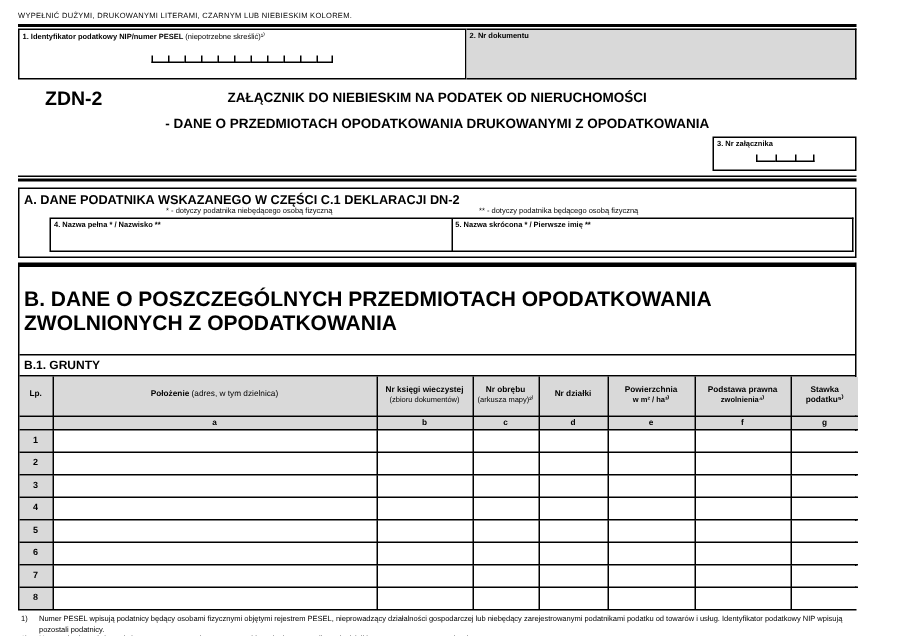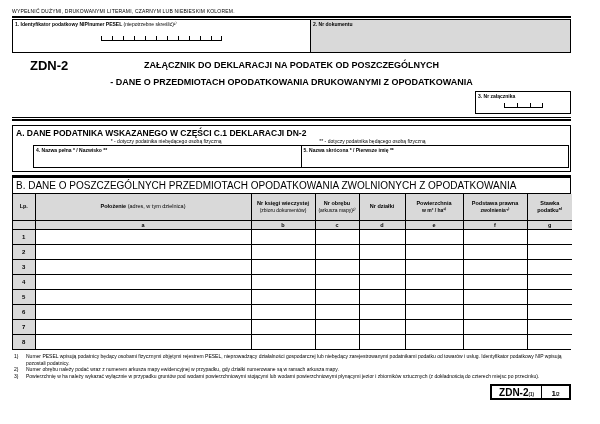--- a/index.html
+++ b/index.html
@@ -40,21 +40,21 @@
   .section-a { border:1.5px solid #000; }
   .section-a-title { font-size:8.5px; font-weight:bold; padding:2px 3px 0; }
   .notes-row { display:flex; font-size:5px; line-height:7px; }
   .note-left { width:55%; text-align:center; }
   .note-right { width:45%; text-align:left; }
   .fields-row { display:flex; margin:0 1px 3px 20px; height:23px; }
   .field-box { flex:1; border:1px solid #000; padding:1px 2px; font-size:5px; font-weight:bold; background:#fff; }
   .field-box.second { border-left:none; }
 
   .section-b { border:1.5px solid #000; border-top:3px solid #000; margin-top:3px; }
-  .b-title  { font-size:10px; font-weight:normal; padding:2px 3px; border-bottom:1px solid #000; }
+  .b-title  { font-size:14px; font-weight:bold; padding:13px 3px; border-bottom:1px solid #000; }
   .b1-title { font-size:8px;  font-weight:bold; padding:2px 3px; border-bottom:1px solid #000; }
 
   table.grunty { width:100%; border-collapse:collapse; table-layout:fixed; border:hidden; }
   table.grunty th, table.grunty td { border:1px solid #000; padding:0 1px; overflow:hidden; }
   thead th { background:#d9d9d9; font-size:5.5px; font-weight:bold; height:26px; vertical-align:middle; text-align:center; line-height:1.2; }
   .h-sub { display:block; font-weight:normal; font-size:5px; }
   .h-sub.bold { font-weight:bold; }
   .h-inline-sub { font-weight:normal; }
   .letters-row td { background:#d9d9d9; font-size:5.5px; font-weight:bold; text-align:center; height:8px; line-height:8px; padding:0; }
   .data-row { height:15px; }
@@ -101,21 +101,21 @@
             <span class="comb-cell"></span>
         </div>
       </div>
       <div class="box2">
         <div class="box-label">2. Nr dokumentu</div>
       </div>
     </div>
 
     <div class="title-block">
       <div class="form-code">ZDN-2</div>
-      <div class="title1">ZAŁĄCZNIK DO DEKLARACJI NA PODATEK OD POSZCZEGÓLNYCH</div>
+      <div class="title1">ZAŁĄCZNIK DO NIEBIESKIM NA PODATEK OD NIERUCHOMOŚCI</div>
       <div class="title2">- DANE O PRZEDMIOTACH OPODATKOWANIA DRUKOWANYMI Z OPODATKOWANIA</div>
     </div>
 
     <div class="box3-row">
       <div class="box3">
         <div class="box-label">3. Nr załącznika</div>
         <div class="comb">
           <span class="comb-cell"></span>
             <span class="comb-cell"></span>
             <span class="comb-cell"></span>
@@ -136,20 +136,21 @@
           <span>4. Nazwa pełna * / Nazwisko **</span>
         </div>
         <div class="field-box second">
           <span>5. Nazwa skrócona * / Pierwsze imię **</span>
         </div>
       </div>
     </div>
 
     <div class="section-b">
       <div class="b-title">B. DANE O POSZCZEGÓLNYCH PRZEDMIOTACH OPODATKOWANIA ZWOLNIONYCH Z OPODATKOWANIA</div>
+      <div class="b1-title">B.1. GRUNTY</div>
 
       <table class="grunty">
         <colgroup>
           <col style="width:22px">
             <col style="width:216px">
             <col style="width:64px">
             <col style="width:44px">
           <col style="width:46px">
             <col style="width:58px">
             <col style="width:64px">

